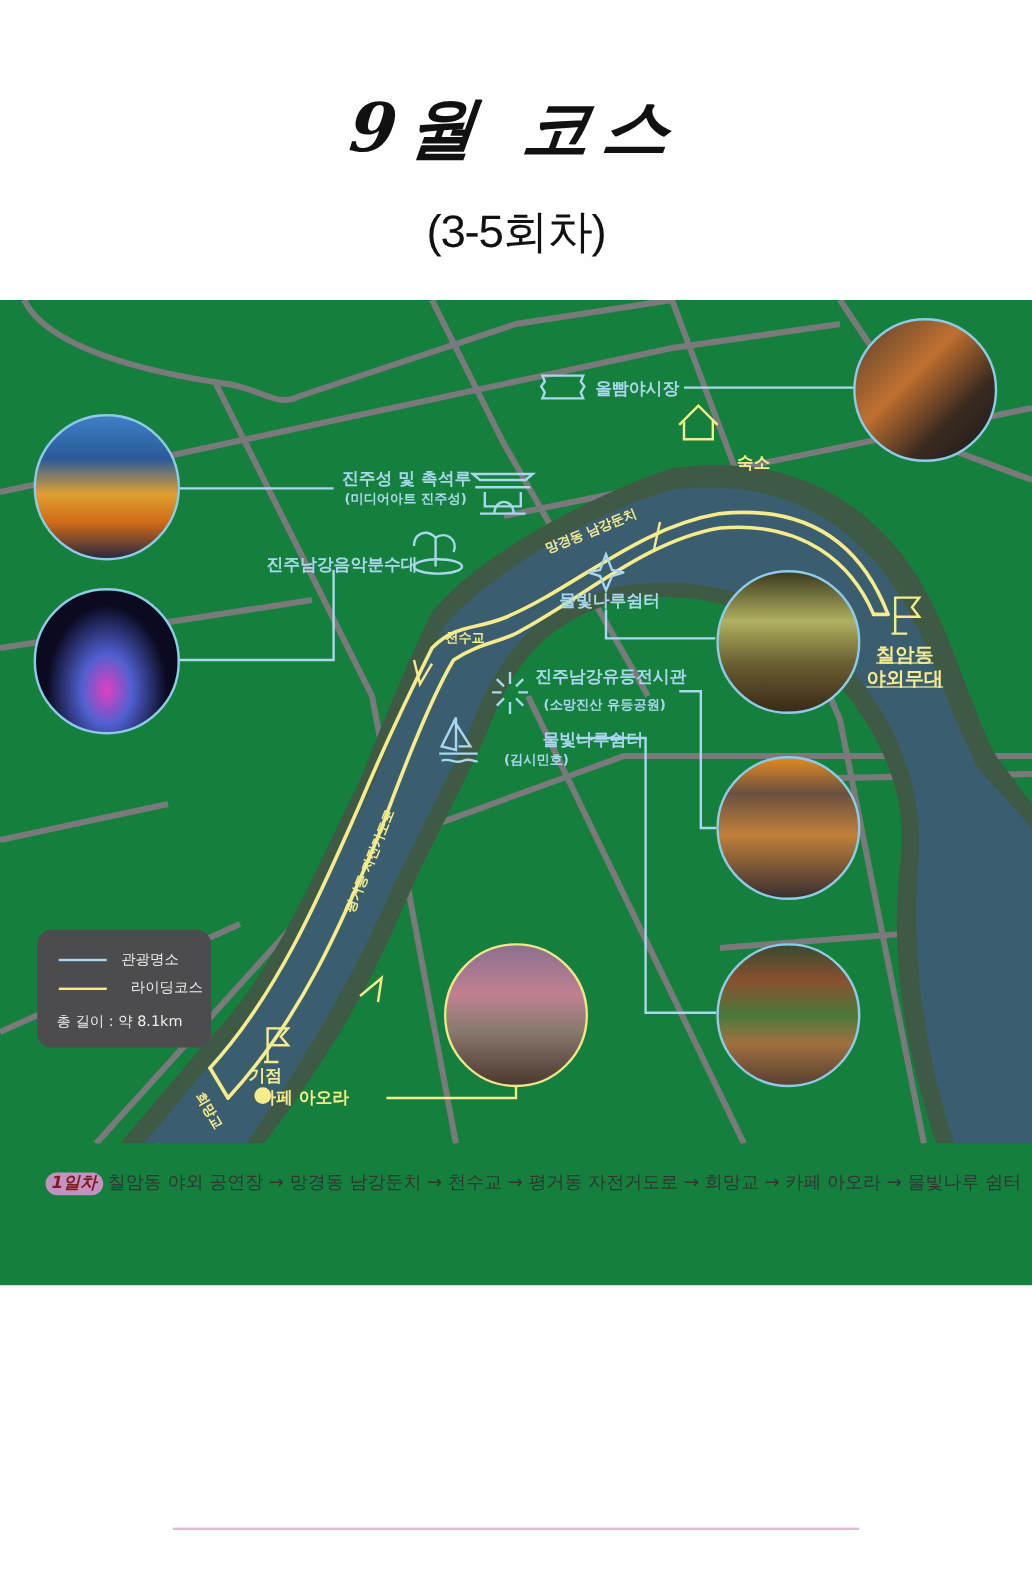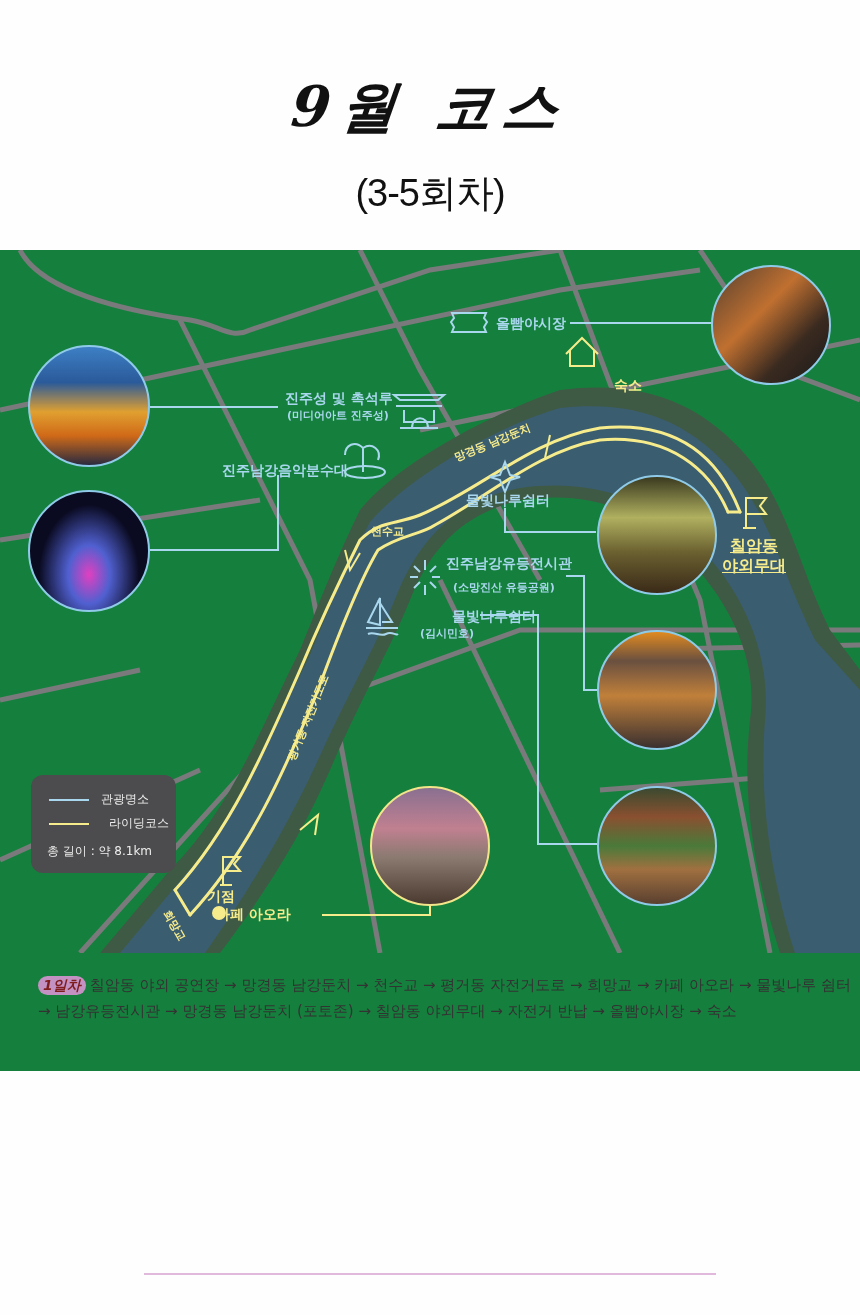--- a/index.html
+++ b/index.html
@@ -160,18 +160,15 @@
     <div class="row" style="top:68px;left:16px;">
       <span>총 길이 : 약 8.1km</span>
     </div>
   </div>
 </div>
 
 <div class="itin">
   <div class="line">
     <span class="badge">1일차</span><span>칠암동 야외 공연장 → 망경동 남강둔치 → 천수교 → 평거동 자전거도로 → 희망교 → 카페 아오라 → 물빛나루 쉼터</span>
   </div>
-  <div class="line">
-    <span>→ 남강유등전시관 → 망경동 남강둔치 (포토존) → 칠암동 야외무대 → 자전거 반납 → 올빰야시장 → 숙소</span>
-  </div>
 </div>
 
 <div class="footer-rule"></div>
 
 </body></html>

